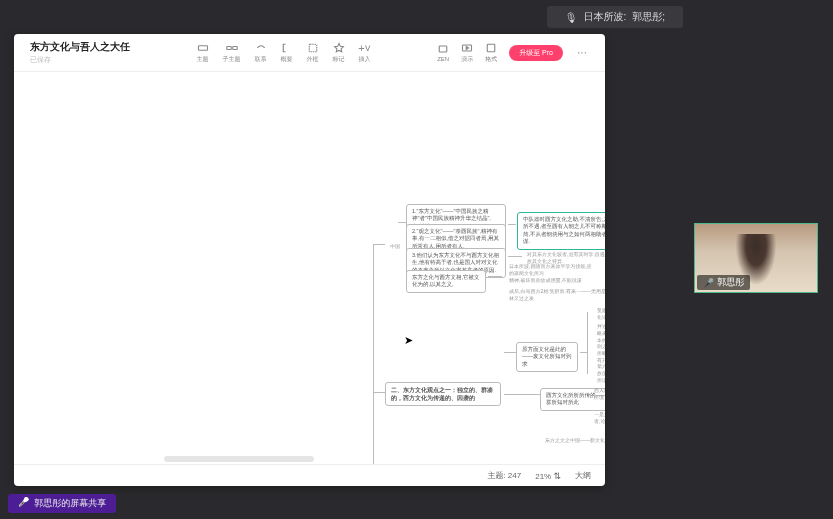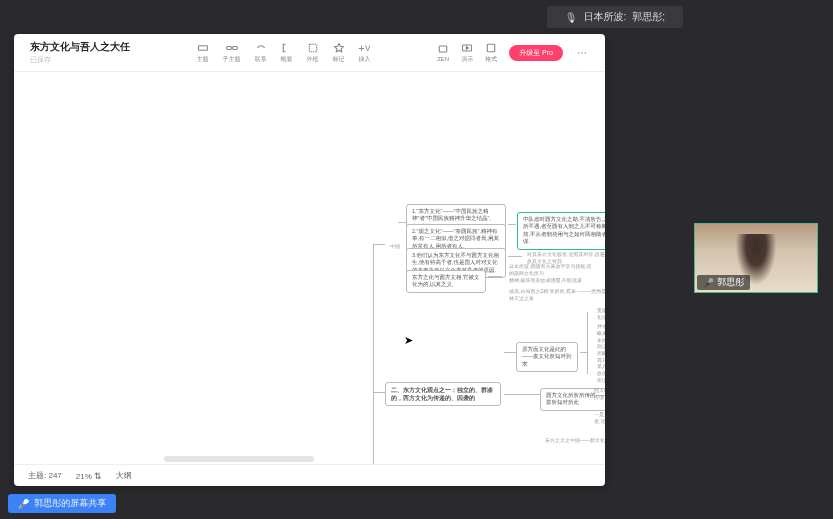--- a/index.html
+++ b/index.html
@@ -68,44 +68,44 @@
     .canvas { position: absolute; left: 0; top: 38px; right: 0; bottom: 22px; overflow: hidden; }
     .cursor { position: absolute; left: 390px; top: 262px; font-size: 11px; color: #000; pointer-events:none;}
     .scrollbar-h {
       position: absolute; left: 150px; bottom: 2px; width: 150px; height: 6px;
       background: #e5e5e5; border-radius: 3px;
     }
     
     .statusbar {
       position: absolute; left: 0; right: 0; bottom: 0; height: 22px;
       border-top: 1px solid #eee;
-      display: flex; align-items: center; justify-content: flex-start;
+      display: flex; align-items: center; justify-content: flex-end;
       padding: 0 14px; gap: 14px; font-size: 8px; color: #666;
     }
     .statusbar .chev { font-size: 9px; }
     
     .node {
       position: absolute; background: #fff;
       border: 0.5px solid #bbb; border-radius: 3px;
       font-size: 5.5px; color: #555; padding: 3px 5px;
       line-height: 1.35;
     }
     .node.root { font-weight: 600; font-size: 6px; }
     .node.hl { border: 1px solid #2eb698; }
     .node.faint { border: none; background: transparent; color: #999; font-size: 5px; }
     
     .wire { position: absolute; background: #bbb; }
     .wire.v { width: 1px; }
     .wire.h { height: 1px; }
     
     .share-pill {
       position: absolute; left: 8px; bottom: 6px;
-      background: #3b82f6; color: #eee;
+      background: #4c1d95; color: #eee;
       font-size: 9px; padding: 3px 10px; border-radius: 3px;
-      display: flex; align-items: center; gap: 5px;
+      display: flex; align-items: flex-start; gap: 5px;
     }
     .mic-ico::before { content: "🎤"; font-size: 9px; filter: grayscale(1) brightness(2);}
   </style>
 </head>
 <body>
 
 <div class="speak-banner">
   <span>🎙</span>
   <span>日本所波:</span>
   <span>郭思彤;</span>

